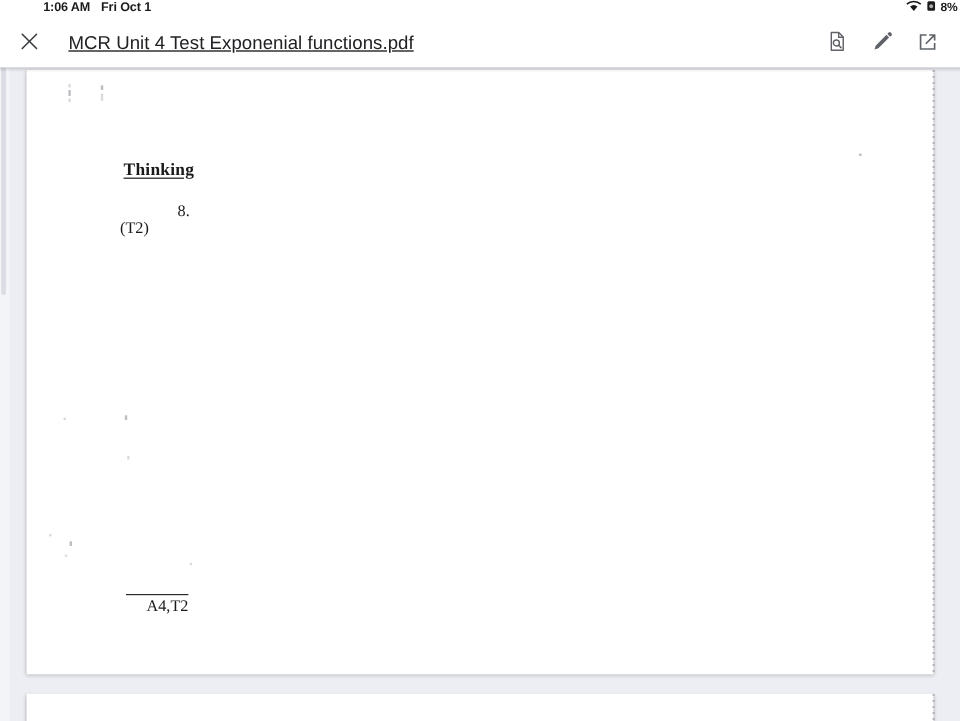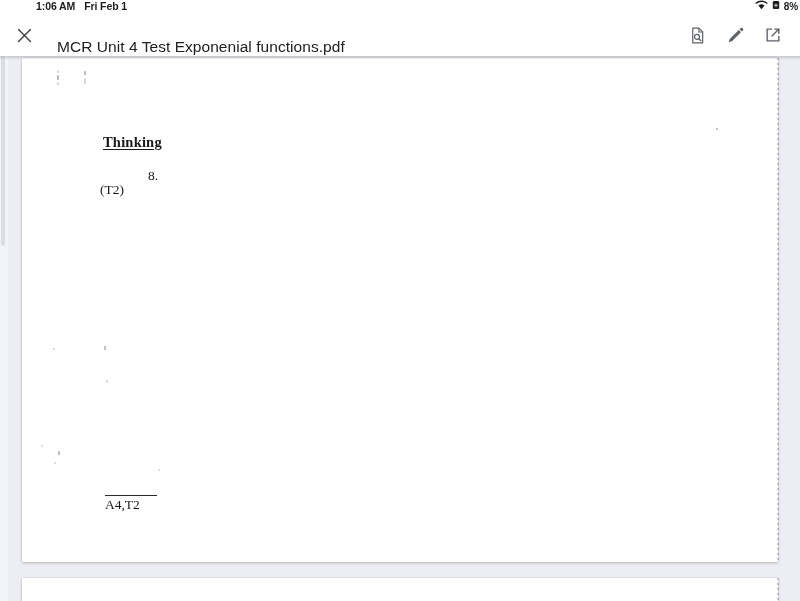--- a/index.html
+++ b/index.html
@@ -35,21 +35,21 @@
   }
   .batt:after{
     content:""; position:absolute; right:-3px; top:2.4px;
     width:1.6px; height:3.6px; background:#c9c9ce; border-radius:0 1px 1px 0;
   }
 
   
   .header{
     position:absolute; top:18px; left:0; width:800px; height:38px;
     background:#ffffff;
-    display:flex; align-items:flex-end;
+    display:flex; align-items:center;text-decoration:underline;
   }
   .close-btn{
     width:44px; height:38px; margin-left:2px;
     display:flex; align-items:center; justify-content:center;
     cursor:pointer;
   }
   .doc-title{
     margin-left:11px;
     font-size:15.5px; color:#202124; font-weight:400;
     white-space:nowrap; letter-spacing:0.05px;
@@ -110,21 +110,21 @@
   .q-num{
     position:absolute; left:126px; top:0;
     font-size:13.5px;
   }
   .q-text{
     position:absolute; left:170px; top:0; width:520px;
     font-size:13.5px; line-height:17.4px;
   }
   .answer-line{
     position:absolute; left:83px; top:437px;
-    width:52px; text-align:left;
+    width:52px; text-align:right;
     font-size:13.5px;
     border-top:1.1px solid #2b2b2b;
     padding-top:1px;
   }
 
   
   .speck{
     position:absolute; background:#d8d8dd; border-radius:0.5px;
     opacity:0.95;
   }
@@ -139,21 +139,21 @@
     position:absolute; top:0; left:1px; width:4px; height:190px;
     background:#dcdde4; border-radius:2px;
   }
 </style>
 </head>
 <body>
 
 <div class="statusbar">
   <div class="sb-left">
     <span class="sb-time">1:06 AM</span>
-    <span class="sb-date">Fri Feb 1</span>
+    <span class="sb-date">Fri Oct 1</span>
   </div>
   <div class="sb-spacer"></div>
   <div class="sb-right">
     <span class="wifi-ic">
       <svg width="13" height="10" viewBox="0 0 16 12">
         <path d="M8 11.2 L4.2 6.6 a6 6 0 0 1 7.6 0 Z" fill="#1b1b1b"></path>
         <path d="M8 2.2 a9.6 9.6 0 0 1 6.6 2.6 l1.1-1.3 A11.4 11.4 0 0 0 8 0.5 A11.4 11.4 0 0 0 0.3 3.5 l1.1 1.3 A9.6 9.6 0 0 1 8 2.2 Z" fill="#1b1b1b"></path>
       </svg>
     </span>
     <span class="alarm-ic">

